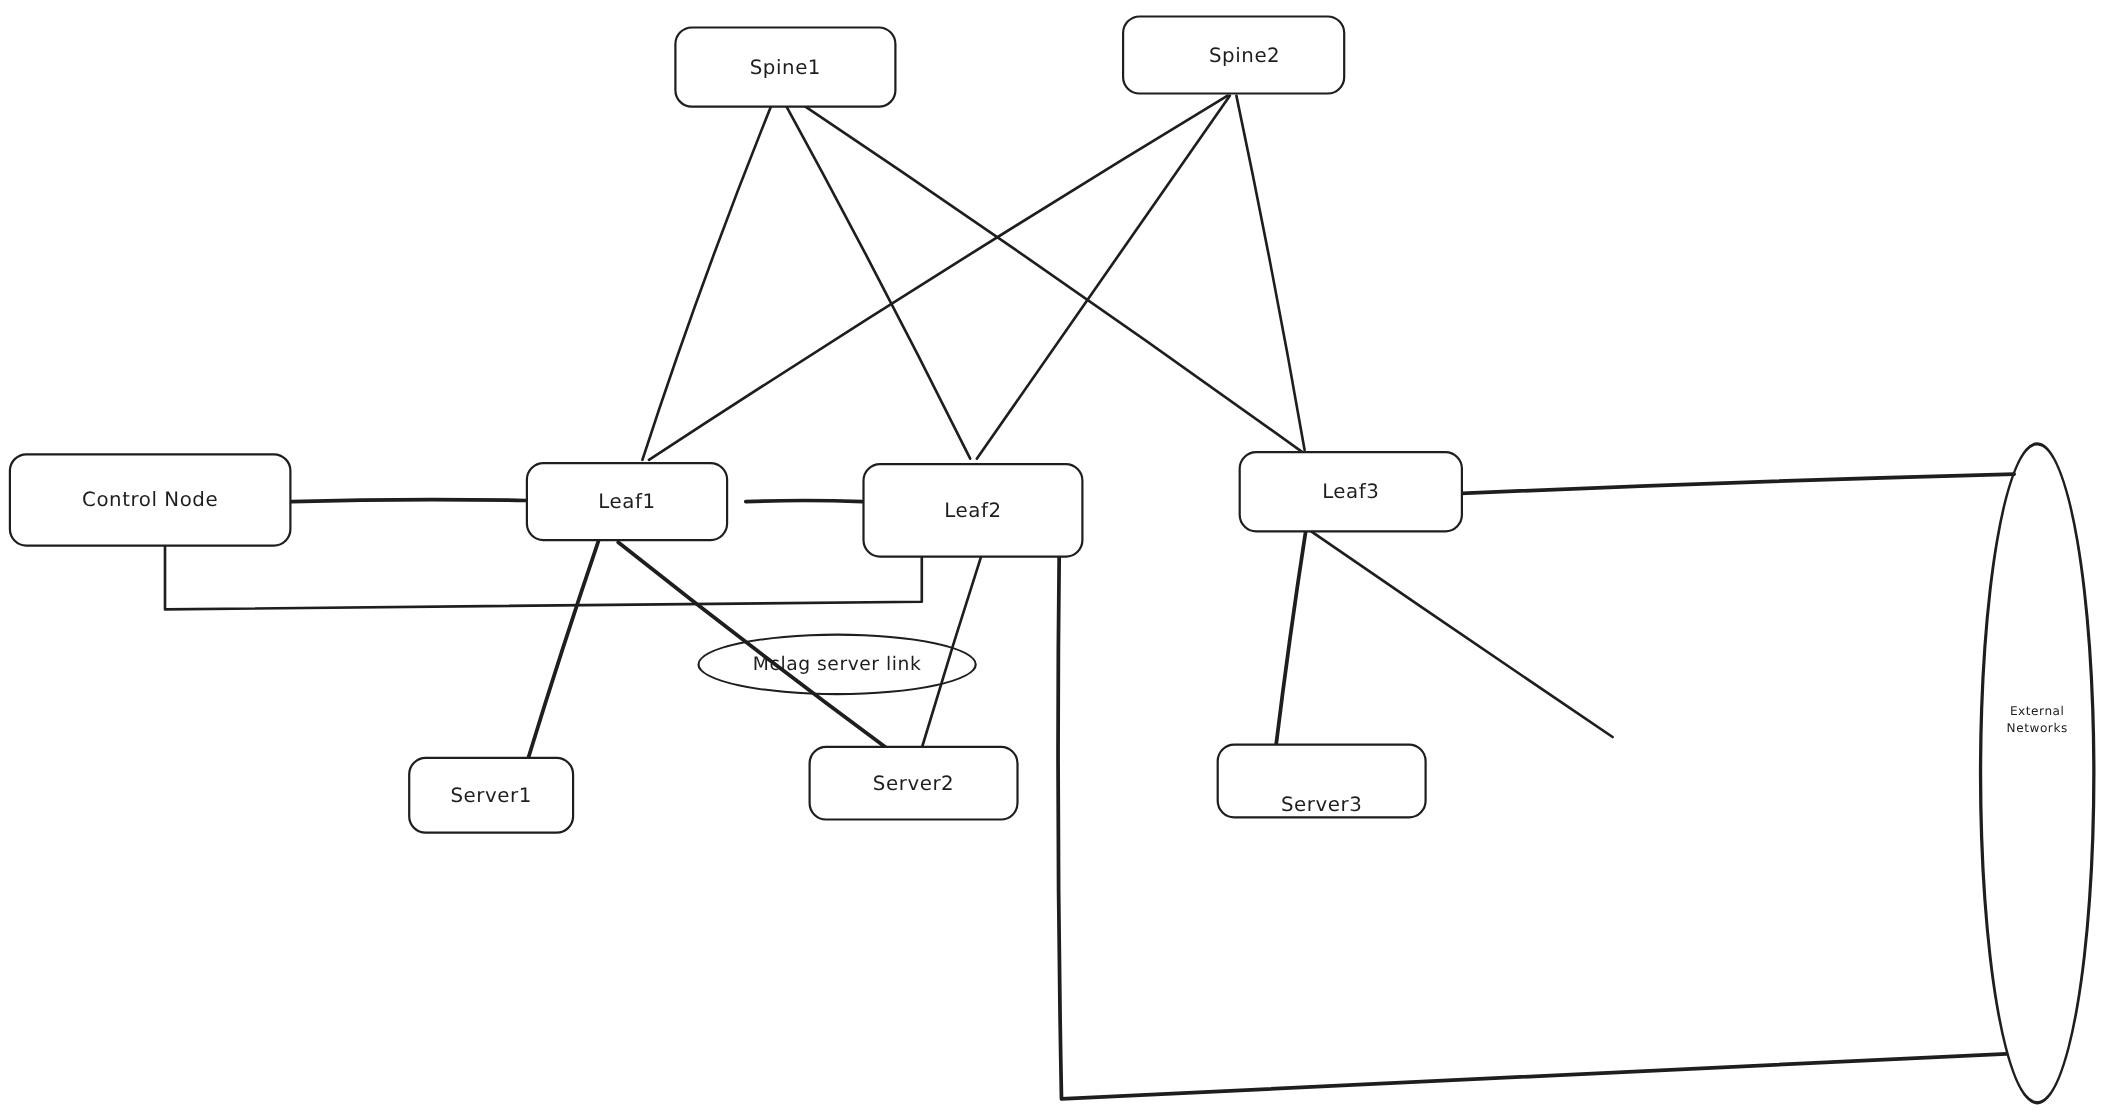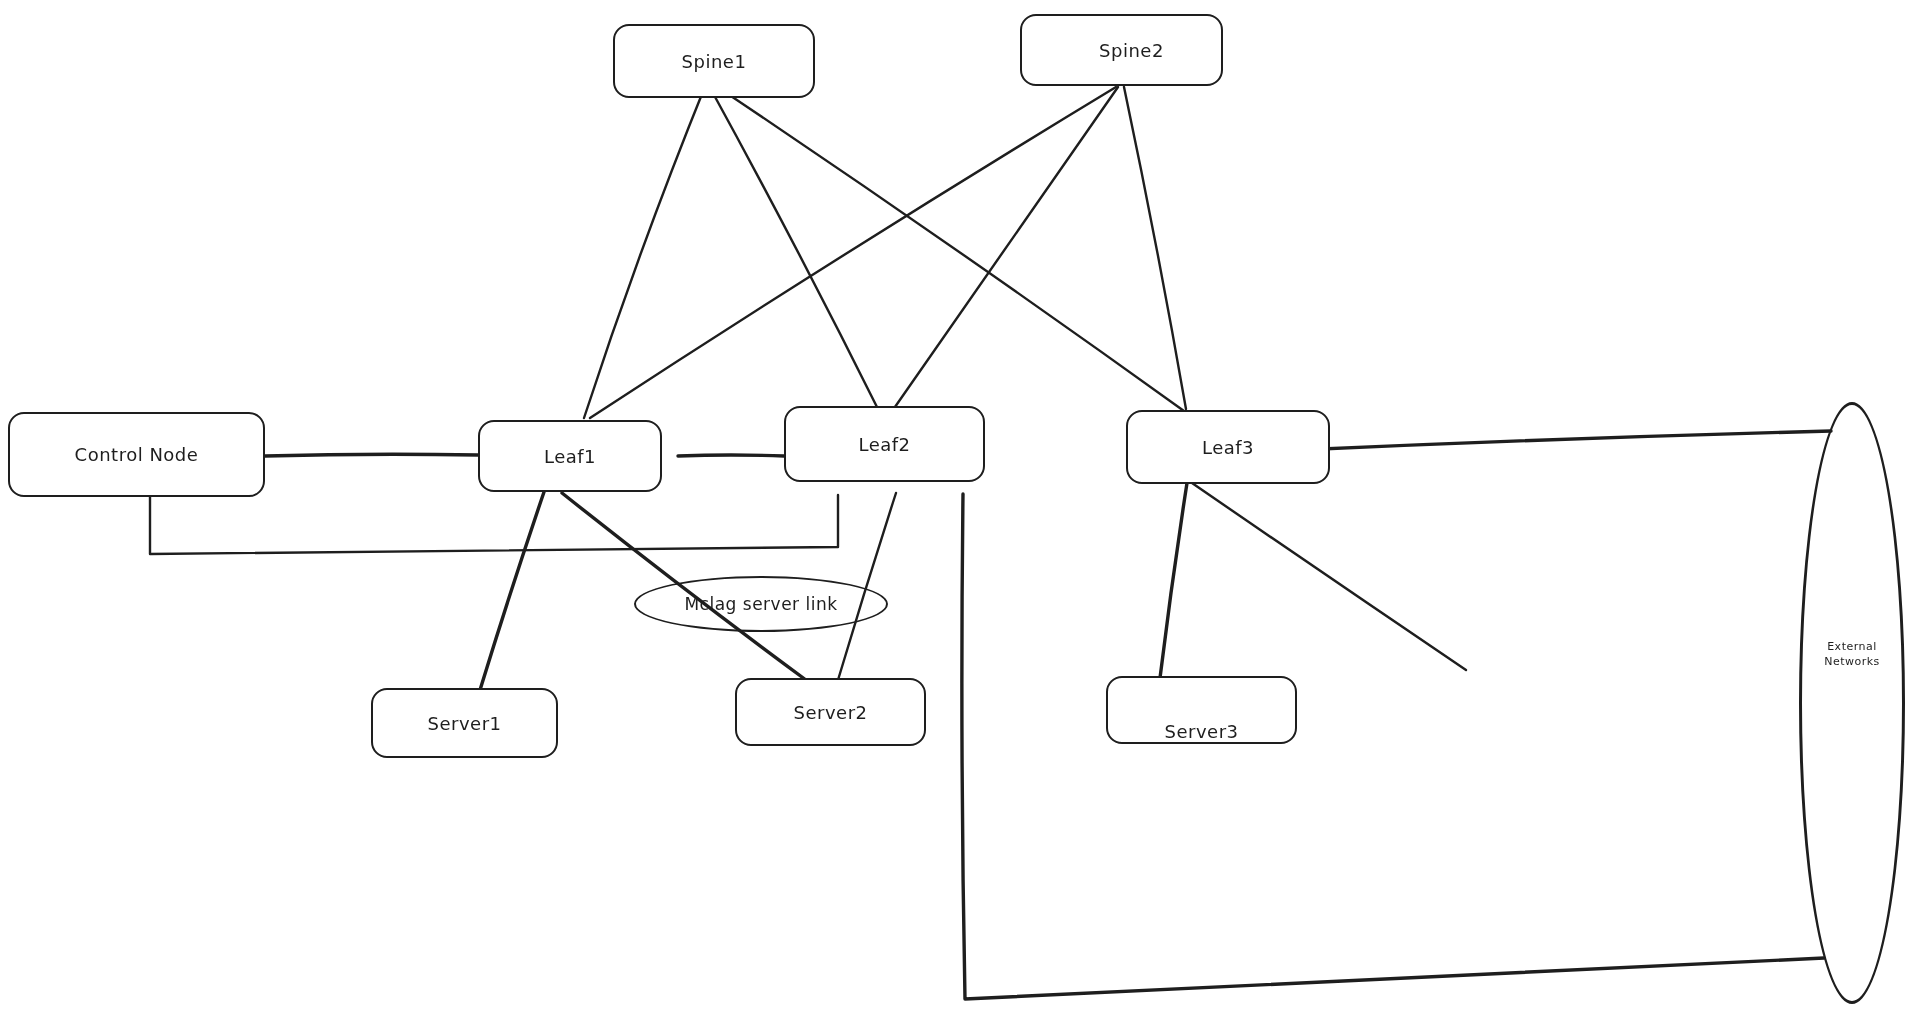--- a/index.html
+++ b/index.html
@@ -40,23 +40,23 @@
   .node .lbl{pointer-events:none;}
   .ellipse{
     border-radius:50%;
     background:transparent;
   }
   
   #n-spine1   {left:613px;top:24px;  width:202px;height:74px;}
   #n-spine2   {left:1020px;top:14px;width:203px;height:72px;padding-left:20px;}
   #n-control  {left:8px;  top:412px;width:257px;height:85px;}
   #n-leaf1    {left:478px;top:420px;width:184px;height:72px;}
-  #n-leaf2    {left:784px;top:406px;width:201px;height:76px;}
+  #n-leaf2    {left:784px;top:421px;width:201px;height:86px;}
   #n-leaf3    {left:1094px;top:410px;width:204px;height:74px;margin-left:32px;}
-  #n-server1  {left:371px;top:688px;width:187px;height:70px;text-align:right;}
+  #n-server1  {left:371px;top:688px;width:151px;height:70px;text-align:right;}
   #n-server2  {left:735px;top:678px;width:191px;height:68px;}
   #n-server3  {left:1106px;top:676px;width:191px;height:68px;align-items:flex-end;}
   #n-server4  {left:1424px;top:666px;width:192px;height:70px;}
   #n-mclag{
     left:634px;top:576px;width:254px;height:56px;
     font-size:17px;border-width:2.3px;
   }
   #n-external{
     left:1799px;top:402px;width:106px;height:602px;
     border-width:3px;font-size:11px;

